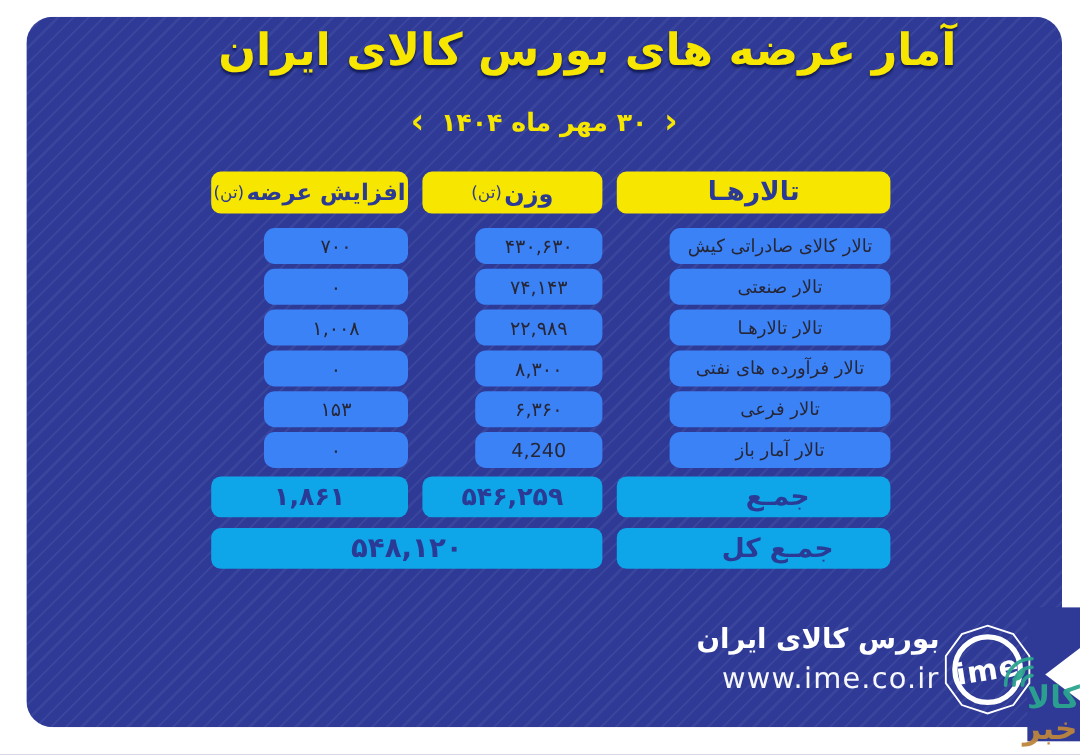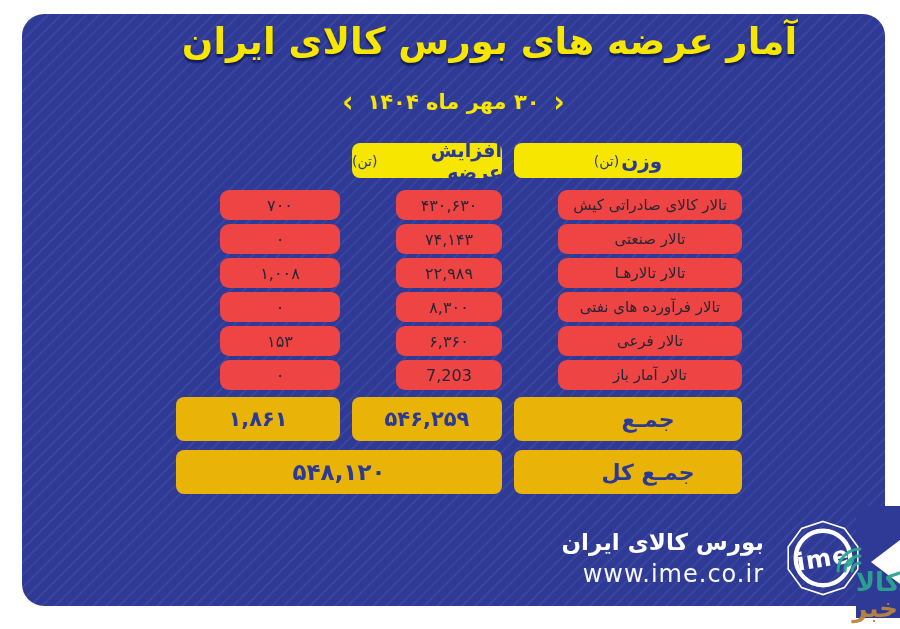--- a/index.html
+++ b/index.html
@@ -40,40 +40,40 @@
   .hdr-cell {
     height:35px; background:#f7e600; border-radius:8px;
     display:flex; align-items:center; justify-content:center;
     color:#2b3a94; font-weight:bold;
   }
   .hdr-halls { font-size:22px; }
   .hdr-main  { font-size:20px; }
   .hdr-unit  { font-size:14px; font-weight:normal; margin-right:2px; }
   .data-grid { margin-top:12px; row-gap:4px; }
   .cell {
-    height:30px; background:#ef4444; border-radius:9px;
+    height:30px; background:#3b82f6; border-radius:9px;
     display:flex; align-items:center; justify-content:center;
     color:#262636; font-size:16px;margin-left:44px;
   }
   .hall-cell { font-size:15px; }
   .num { direction:ltr; unicode-bidi:isolate; }
   .total-grid { margin-top:7px; }
   .tot-cell {
-    height:44px; background:#eab308; border-radius:8px;
+    height:34px; background:#0ea5e9; border-radius:8px;
     display:flex; align-items:center; justify-content:center;
     color:#2b3a94; font-weight:bold; font-size:21px;
   }
   .tot-label { font-size:22px; letter-spacing:1px;padding-left:40px; }
   .tot-num { letter-spacing:1px; }
   .grand-grid { margin-top:9px; }
   .grand-value { grid-column:2 / 4; font-size:23px; letter-spacing:3px; }
 
   .footer {
     position:absolute; top:519px; right:38px; z-index:4;
-    display:flex; align-items:center; gap:20px; direction:ltr;
+    display:flex; gap:1px; direction:ltr;
   }
   .footer-text { display:flex; flex-direction:column; align-items:flex-end; color:#ffffff; }
   .org-name { font-size:23px; font-weight:bold; direction:rtl; line-height:1.3; }
   .website  { font-size:24px; font-weight:normal; letter-spacing:1px; opacity:0.96; margin-top:2px; }
 
   .watermark { position:absolute; left:834px; top:545px; width:66px; height:84px; z-index:6; opacity:0.95; }
   .wm-arcs { position:absolute; left:0; top:0; }
   .wm-l1 { position:absolute; right:0;  top:24px; color:#2ba58f; font-size:26px; font-weight:bold; direction:rtl; line-height:1; }
   .wm-l2 { position:absolute; right:2px; top:50px; color:#bd853c; font-size:26px; font-weight:bold; direction:rtl; line-height:1; }
 </style>
@@ -91,20 +91,21 @@
 
 <div class="date-row">
   <span class="date-mark">‹</span>
   <span class="date-text">۳۰ مهر ماه ۱۴۰۴</span>
   <span class="date-mark">›</span>
 </div>
 
 <div class="stats-table">
 
   <div class="grid">
+    <div class="hdr-cell hdr-halls">تالارهـا</div>
     <div class="hdr-cell">
       <span class="hdr-main">وزن</span>
       <span class="hdr-unit">(تن)</span>
     </div>
     <div class="hdr-cell">
       <span class="hdr-main" style="font-size:19px;">افزایش عرضه</span>
       <span class="hdr-unit">(تن)</span>
     </div>
   </div>
 
@@ -123,21 +124,21 @@
 
     <div class="cell hall-cell">تالار فرآورده های نفتی</div>
     <div class="cell num">۸,۳۰۰</div>
     <div class="cell num">۰</div>
 
     <div class="cell hall-cell">تالار فرعی</div>
     <div class="cell num">۶,۳۶۰</div>
     <div class="cell num">۱۵۳</div>
 
     <div class="cell hall-cell">تالار آمار باز</div>
-    <div class="cell num">7,203</div>
+    <div class="cell num">4,240</div>
     <div class="cell num">۰</div>
   </div>
 
   <div class="grid total-grid">
     <div class="tot-cell tot-label">جمـع</div>
     <div class="tot-cell tot-num num">۵۴۶,۲۵۹</div>
     <div class="tot-cell tot-num num">۱,۸۶۱</div>
   </div>
 
   <div class="grid grand-grid">

